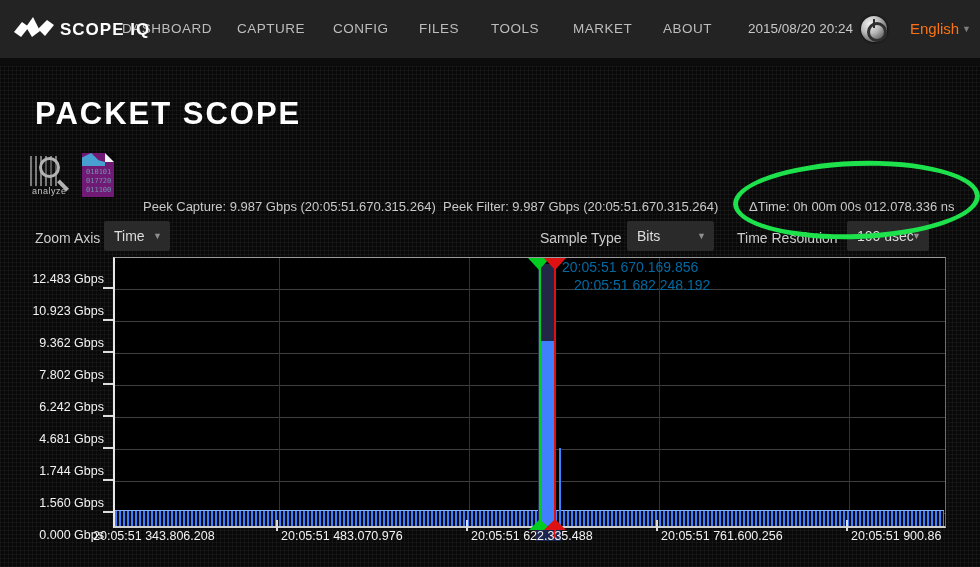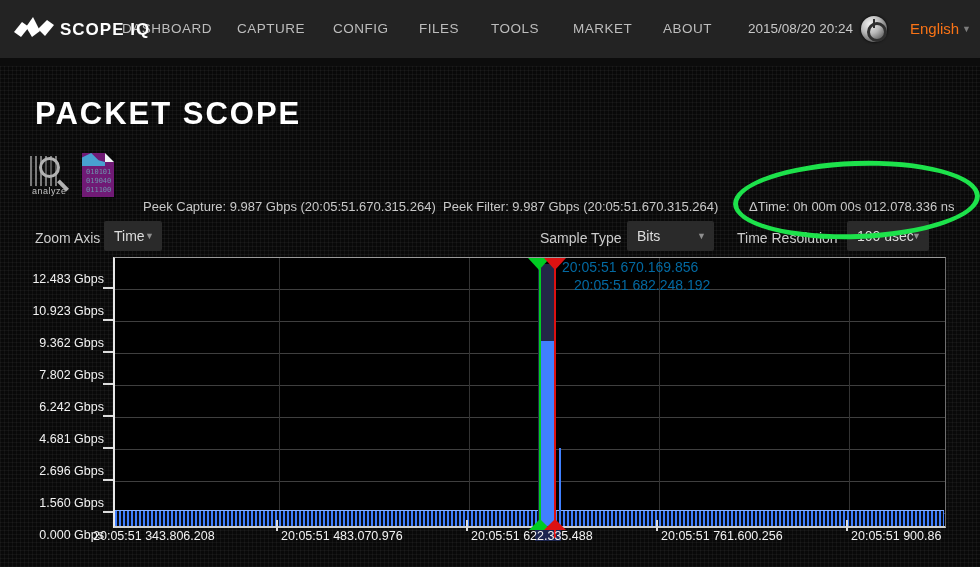--- a/index.html
+++ b/index.html
@@ -108,32 +108,32 @@
   <div class="analyze-bars"></div>
   <div class="analyze-glass"></div>
   <div class="analyze-handle"></div>
   <div class="analyze-label">analyze</div>
 </div>
 <div class="pcap-icon">
   <div class="pcap-fin"></div>
   <div class="pcap-fold"></div>
   <div class="pcap-lines">
     <div>010101</div>
-    <div>019040</div>
+    <div>017720</div>
     <div>011100</div>
   </div>
 </div>
 
 <span class="stat" style="left:143px;">Peek Capture: 9.987 Gbps (20:05:51.670.315.264)</span>
 <span class="stat" style="left:443px;">Peek Filter: 9.987 Gbps (20:05:51.670.315.264)</span>
 <span class="stat" style="left:749px;">ΔTime: 0h 00m 00s 012.078.336 ns</span>
 <div class="delta-ellipse"></div>
 
 <span class="ctl-label" style="left:35px;">Zoom Axis</span>
-<div class="dropdown" style="left:104px; width:58px;">
+<div class="dropdown" style="left:104px; width:66px;">
   <span>Time</span>
   <span class="dd-arrow">▼</span>
 </div>
 <span class="ctl-label" style="left:540px;">Sample Type</span>
 <div class="dropdown" style="left:627px; width:87px;">
   <span>Bits</span>
   <span class="dd-arrow">▼</span>
 </div>
 <span class="ctl-label" style="left:737px;">Time Resolution</span>
 <div class="dropdown" style="left:847px; width:82px;">
@@ -173,21 +173,21 @@
   <div class="annot" style="left:447px; top:1px;">20:05:51 670.169.856</div>
   <div class="annot" style="left:459px; top:19px;">20:05:51 682.248.192</div>
 </div>
 
 <span class="ylab" style="top:272px;">12.483 Gbps</span>
 <span class="ylab" style="top:304px;">10.923 Gbps</span>
 <span class="ylab" style="top:336px;">9.362 Gbps</span>
 <span class="ylab" style="top:368px;">7.802 Gbps</span>
 <span class="ylab" style="top:400px;">6.242 Gbps</span>
 <span class="ylab" style="top:432px;">4.681 Gbps</span>
-<span class="ylab" style="top:464px;">2.696 Gbps</span>
+<span class="ylab" style="top:464px;">1.744 Gbps</span>
 <span class="ylab" style="top:496px;">1.560 Gbps</span>
 <span class="ylab" style="top:528px;">0.000 Gbps</span>
 <div class="ytick" style="top:287px;"></div>
 <div class="ytick" style="top:319px;"></div>
 <div class="ytick" style="top:351px;"></div>
 <div class="ytick" style="top:383px;"></div>
 <div class="ytick" style="top:415px;"></div>
 <div class="ytick" style="top:447px;"></div>
 <div class="ytick" style="top:479px;"></div>
 <div class="ytick" style="top:511px;"></div>

